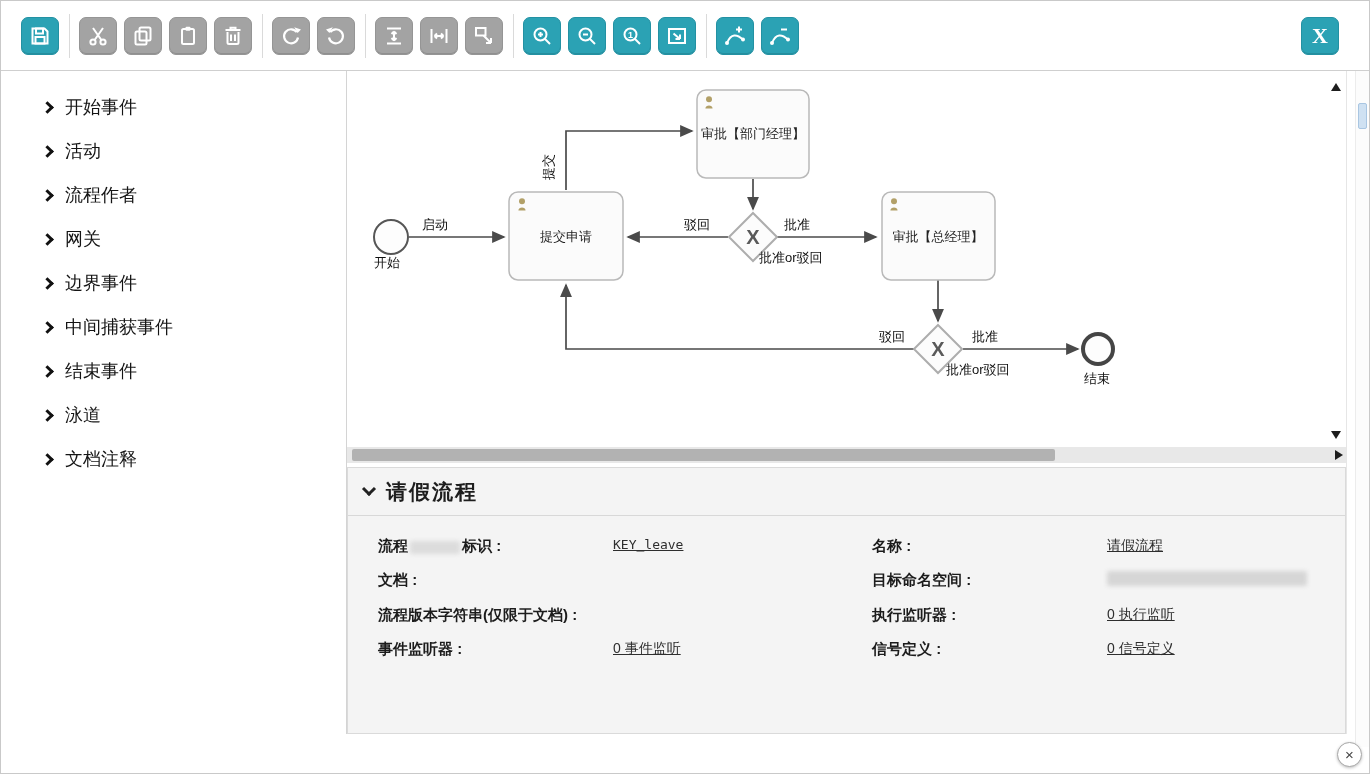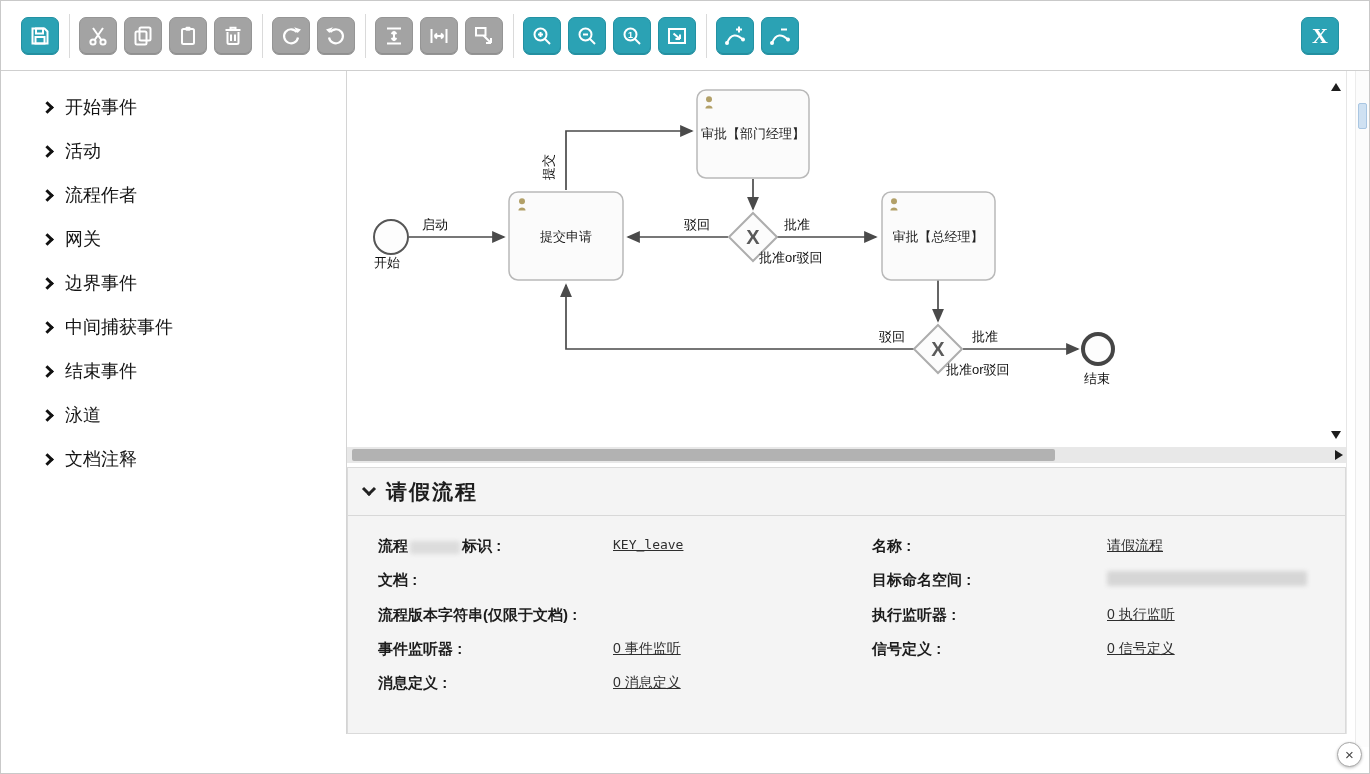--- a/index.html
+++ b/index.html
@@ -356,24 +356,20 @@
           <div class="prop-value"></div>
         </div>
         <div class="prop-row tall">
           <div class="prop-label">流程版本字符串(仅限于文档) :</div>
           <div class="prop-value"></div>
         </div>
         <div class="prop-row">
           <div class="prop-label">事件监听器 :</div>
           <div class="prop-value">0 事件监听</div>
         </div>
-        <div class="prop-row">
-          <div class="prop-label">消息定义 :</div>
-          <div class="prop-value">0 消息定义</div>
-        </div>
       </div>
 
       <div class="props-col right">
         <div class="prop-row">
           <div class="prop-label">名称 :</div>
           <div class="prop-value">请假流程</div>
         </div>
         <div class="prop-row">
           <div class="prop-label">目标命名空间 :</div>
           <div class="prop-value"><span class="redact-value"></span></div>

